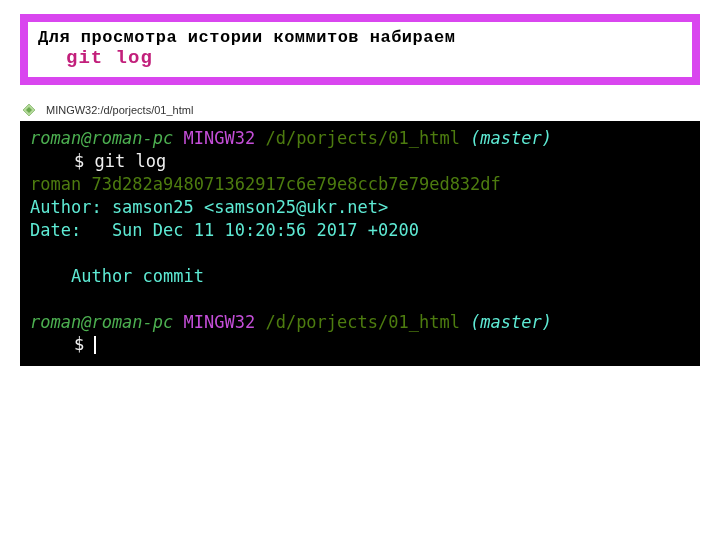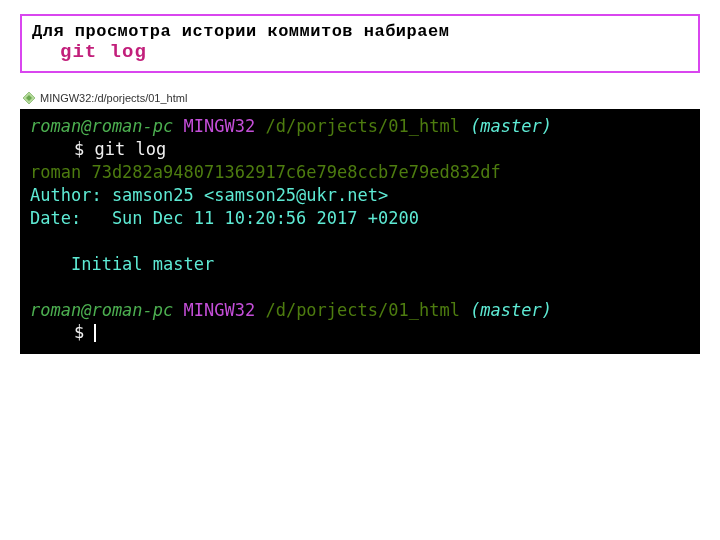--- a/index.html
+++ b/index.html
@@ -5,41 +5,41 @@
   body {
     margin: 0;
     padding: 14px 20px;
     width: 720px;
     height: 540px;
     box-sizing: border-box;
     font-family: "Courier New", monospace;
     background: #fff;
   }
   .note-box {
-    border: 2px solid #d946ef;
+    border: 8px solid #d946ef;
     padding: 6px 10px 8px 10px;
     margin-bottom: 18px;
   }
   .note-line1 {
     font-size: 17px;
     font-weight: bold;
     color: #000;
     letter-spacing: 0.5px;
   }
   .note-line2 {
     font-size: 19px;
     font-weight: bold;
     color: #c21f7b;
     margin-left: 28px;
     letter-spacing: 1px;
   }
   .title-bar {
     display: flex;
     align-items: center;
-    gap: 4px;
+    gap: 10px;
     font-family: Helvetica, Arial, sans-serif;
     font-size: 11px;
     color: #333;
     margin-left: 2px;
     margin-bottom: 4px;
   }
   .app-icon {
     display: inline-flex;
   }
   .terminal {
@@ -84,16 +84,16 @@
   </span>
   <span>MINGW32:/d/porjects/01_html</span>
 </div>
 
 <div class="terminal"><span><span class="t-green">roman@roman-pc</span><span class="t-purple"> MINGW32</span><span class="t-yellow"> /d/porjects/01_html</span><span class="t-cyan"> (master)</span></span>
 <span class="t-white"><span>$ </span><span>git log</span></span>
 <span class="t-yellow">roman 73d282a948071362917c6e79e8ccb7e79ed832df</span>
 <span class="t-gray">Author: samson25 &lt;samson25@ukr.net&gt;</span>
 <span class="t-gray">Date:   Sun Dec 11 10:20:56 2017 +0200</span>
 
-<span class="t-gray">    Initial master</span>
+<span class="t-gray">    Author commit</span>
 
 <span><span class="t-green">roman@roman-pc</span><span class="t-purple"> MINGW32</span><span class="t-yellow"> /d/porjects/01_html</span><span class="t-cyan"> (master)</span></span>
 <span class="t-white"><span>$ </span><span class="cursor"></span></span></div>
 
 </body></html>

